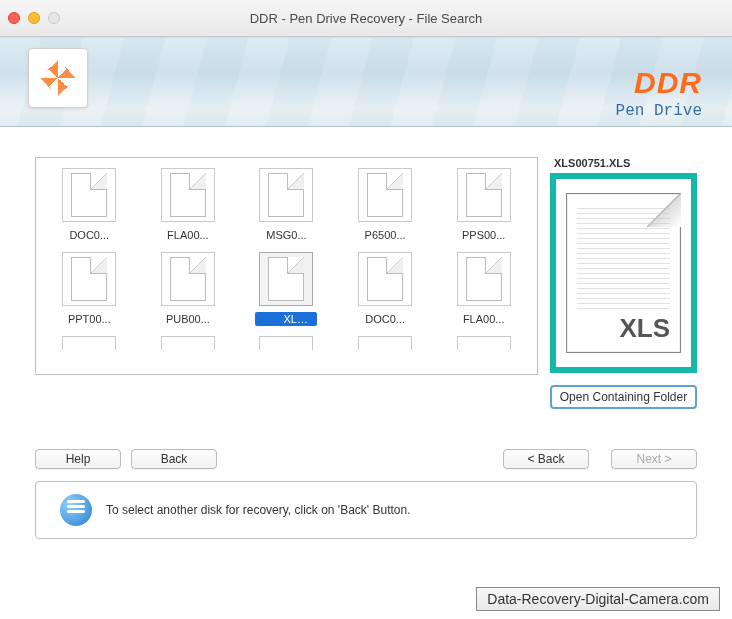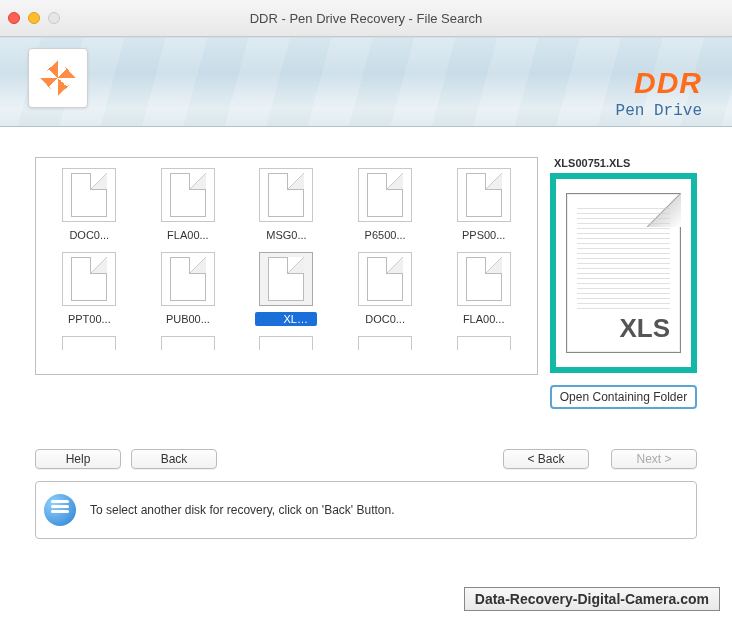--- a/index.html
+++ b/index.html
@@ -41,26 +41,26 @@
 .preview-doc::before { content:""; position:absolute; top:-1px; right:-1px; width: 34px; height: 34px; background: linear-gradient(135deg, transparent 48%, #aaa 50%, #ddd 52%, #fff 100%); }
 .preview-lines { position:absolute; top: 14px; left: 10px; right: 10px; bottom: 40px; background: repeating-linear-gradient(#ccc 0 1px, transparent 1px 5px); opacity: 0.6; }
 .preview-ext { position: absolute; bottom: 8px; right: 10px; font-size: 26px; font-weight: bold; color: #555; font-family: Arial; }
 .open-folder-btn { margin-top: 12px; height: 24px; border: 2px solid #5aa5d6; border-radius: 4px; background: #fff; font-size: 12px; color: #333; cursor: pointer; }
 
 .nav-row { display: flex; padding: 40px 35px 8px 35px; gap: 10px; }
 .mac-btn { height: 20px; border: 1px solid #bbb; border-radius: 4px; background: linear-gradient(#fdfdfd,#f2f2f2); font-size: 12px; color: #333; padding: 0 8px; cursor: pointer; min-width: 86px; box-shadow: 0 1px 0 rgba(0,0,0,0.05);}
 .mac-btn:disabled { color: #aaa; cursor: default; }
 .nav-right { margin-left: auto; display: flex; gap: 22px; }
 
-.hint-box { margin: 4px 35px 0 35px; border: 1px solid #bfbfbf; border-radius: 4px; padding: 12px 8px; display: flex; align-items: center; gap: 14px; }
+.hint-box { margin: 4px 35px 0 35px; border: 1px solid #bfbfbf; border-radius: 4px; padding: 12px 24px; display: flex; align-items: center; gap: 14px; }
 .hint-icon { width: 32px; height: 32px; border-radius: 50%; background: radial-gradient(circle at 30% 30%, #8fd0ff, #2a7fd0); position: relative; flex-shrink:0; }
 .hint-icon::before { content:""; position:absolute; left:7px; right:7px; top:11px; height:3px; background:#fff; border-radius:2px; box-shadow: 0 5px 0 #fff, 0 -5px 0 #fff; }
 .hint-text { font-size: 12px; color: #333; }
 
-.watermark { position: absolute; right: 12px; bottom: 8px; background: linear-gradient(#f8f8f8,#e8e8e8); border: 1px solid #888; padding: 3px 10px; font-size: 14px; font-weight: bold; color: #333; font-family: Arial; }
+.watermark { position: absolute; right: 12px; bottom: 8px; background: linear-gradient(#f8f8f8,#e8e8e8); border: 1px solid #888; padding: 3px 10px; font-size: 14px; font-weight: normal; color: #333; font-family: Arial; }
 </style>
 </head>
 <body>
 
 <div class="titlebar">
   <div class="traffic">
     <div class="dot red"></div>
     <div class="dot yellow"></div>
     <div class="dot green"></div>
   </div>

